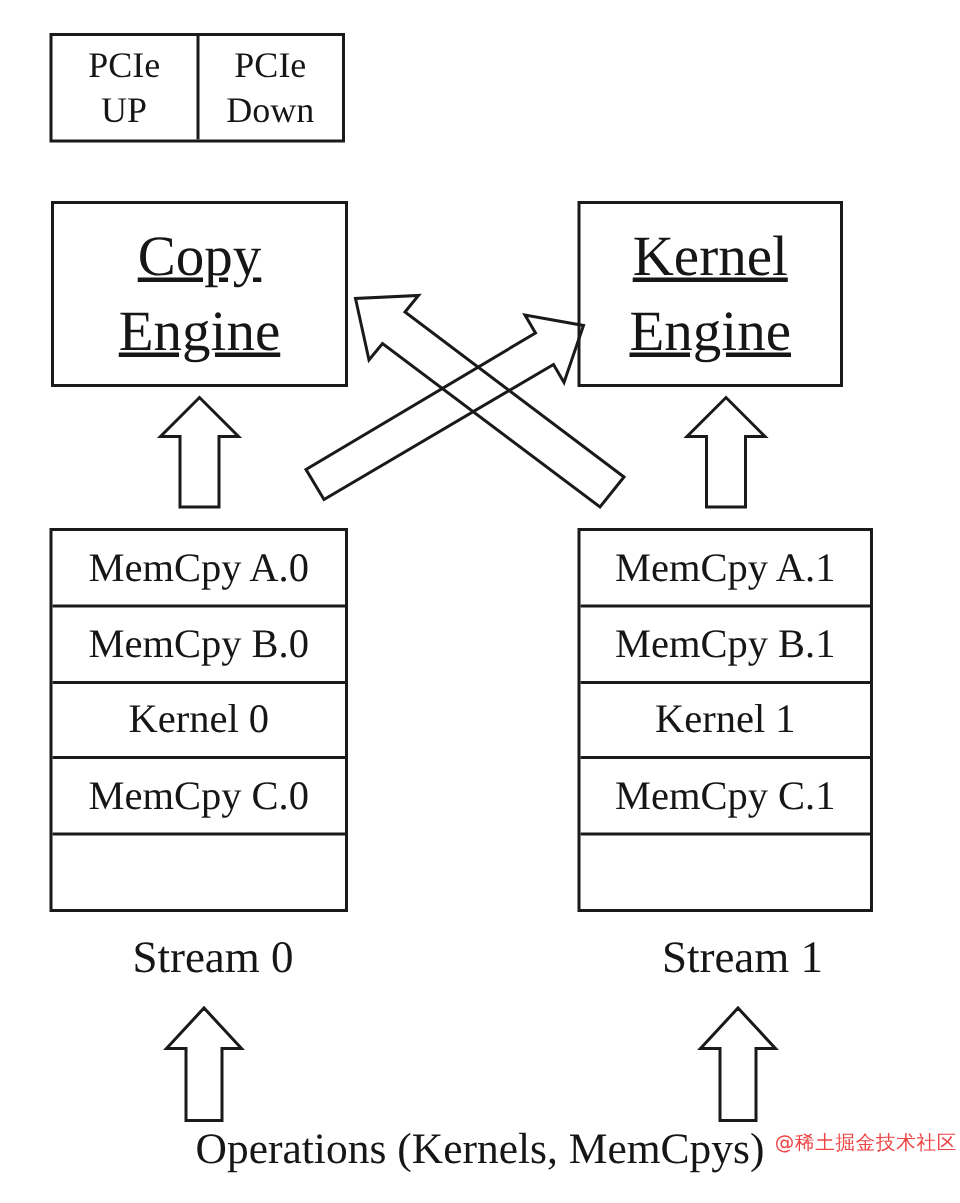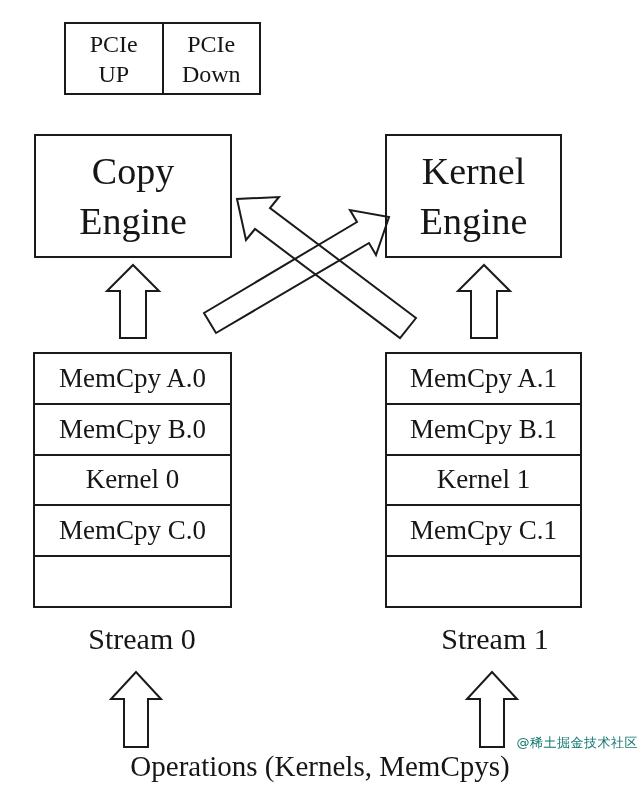--- a/index.html
+++ b/index.html
@@ -12,33 +12,33 @@
     color: #161616;
     overflow: hidden;
   }
   .box {
     position: absolute;
     border: 2px solid #1a1a1a;
     box-sizing: border-box;
     background: #ffffff;
   }
   
-  .pcie-box { left: 33px; top: 22px; width: 197px; height: 73px; display: flex; margin-left: 31px; }
+  .pcie-box { left: 33px; top: 22px; width: 197px; height: 73px; display: flex; }
   .pcie-cell {
     flex: 1;
     display: flex; align-items: center; justify-content: center;
     text-align: center; white-space: pre-line;
     font-size: 24px; line-height: 1.25;
   }
   .pcie-cell + .pcie-cell { border-left: 2px solid #1a1a1a; }
   
   .engine-box {
     display: flex; align-items: center; justify-content: center;
     text-align: center; white-space: pre-line;
-    font-size: 38px; line-height: 1.32;
+    font-size: 38px; line-height: 1.32; text-decoration: underline;
   }
   .engine-copy   { left: 34px;  top: 134px; width: 198px; height: 124px; }
   .engine-kernel { left: 385px; top: 134px; width: 177px; height: 124px; }
   
   .queue {
     position: absolute; top: 352px; height: 256px;
     border: 2px solid #1a1a1a; box-sizing: border-box;
     background: #ffffff;
     display: flex; flex-direction: column;
   }
@@ -58,23 +58,23 @@
   }
   .stream-label-0 { left: 32px; }
   .stream-label-1 { left: 385px; }
   
   .operations-label {
     position: absolute; left: 0; top: 750px; width: 640px;
     text-align: center; font-size: 29px; line-height: 1.15;
   }
   
   .watermark {
-    position: absolute; right: 2px; top: 734px;
+    position: absolute; right: 2px; top: 753px;
     font-size: 13px; letter-spacing: 0.5px;
-    color: #0f766e;
+    color: #ef4444;
     font-family: "DejaVu Sans", sans-serif;
     z-index: 5;
     text-align: right;
   }
   
   .arrow-layer {
     position: absolute; left: 0; top: 0;
     width: 640px; height: 802px;
     z-index: 2;
     pointer-events: none;

